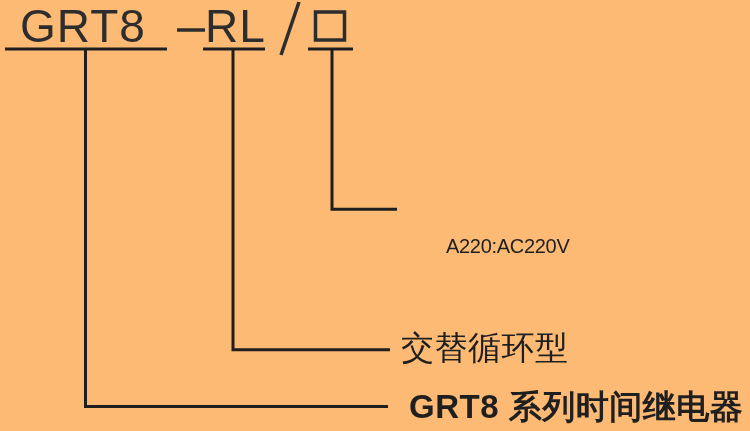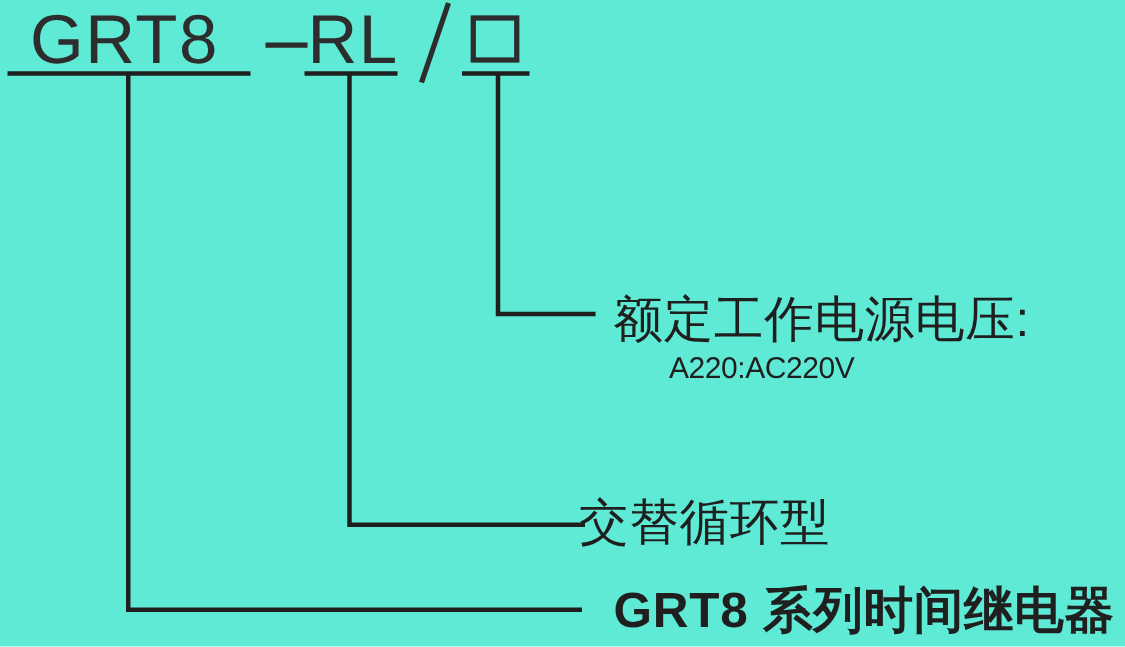--- a/index.html
+++ b/index.html
@@ -4,21 +4,21 @@
 <style>
   html, body {
     margin: 0;
     padding: 0;
     background: #ffffff;
   }
   .stage {
     position: relative;
     width: 750px;
     height: 431px;
-    background: #5eead4;
+    background: #fdba74;
     overflow: hidden;
     font-family: "Liberation Sans", "DejaVu Sans", sans-serif;
     color: #222222;
   }
   .lines-overlay {
     position: absolute;
     left: 0;
     top: 0;
     width: 750px;
     height: 431px;
@@ -67,20 +67,19 @@
 
     <polyline points="233,49 233,349.8 390,349.8" fill="none" stroke="#1f1f1f" stroke-width="3"></polyline>
 
     <polyline points="85.5,49 85.5,406.5 388,406.5" fill="none" stroke="#1f1f1f" stroke-width="3"></polyline>
   </svg>
 
   <div class="txt code-txt" style="left:20px; top:3px;">GRT8</div>
 
   <div class="txt code-txt" style="left:205px; top:3px;">RL</div>
 
-  <div class="txt callout-title" style="left:409px; top:196px;">额定工作电源电压:</div>
   <div class="txt callout-detail" style="left:446px; top:236px;">A220:AC220V</div>
 
-  <div class="txt callout-title" style="left:386px; top:331px;">交替循环型</div>
+  <div class="txt callout-title" style="left:401px; top:331px;">交替循环型</div>
 
   <div class="txt callout-title" style="left:409px; top:390px;font-weight:bold;">GRT8 系列时间继电器</div>
 
 </div>
 
 </body></html>

